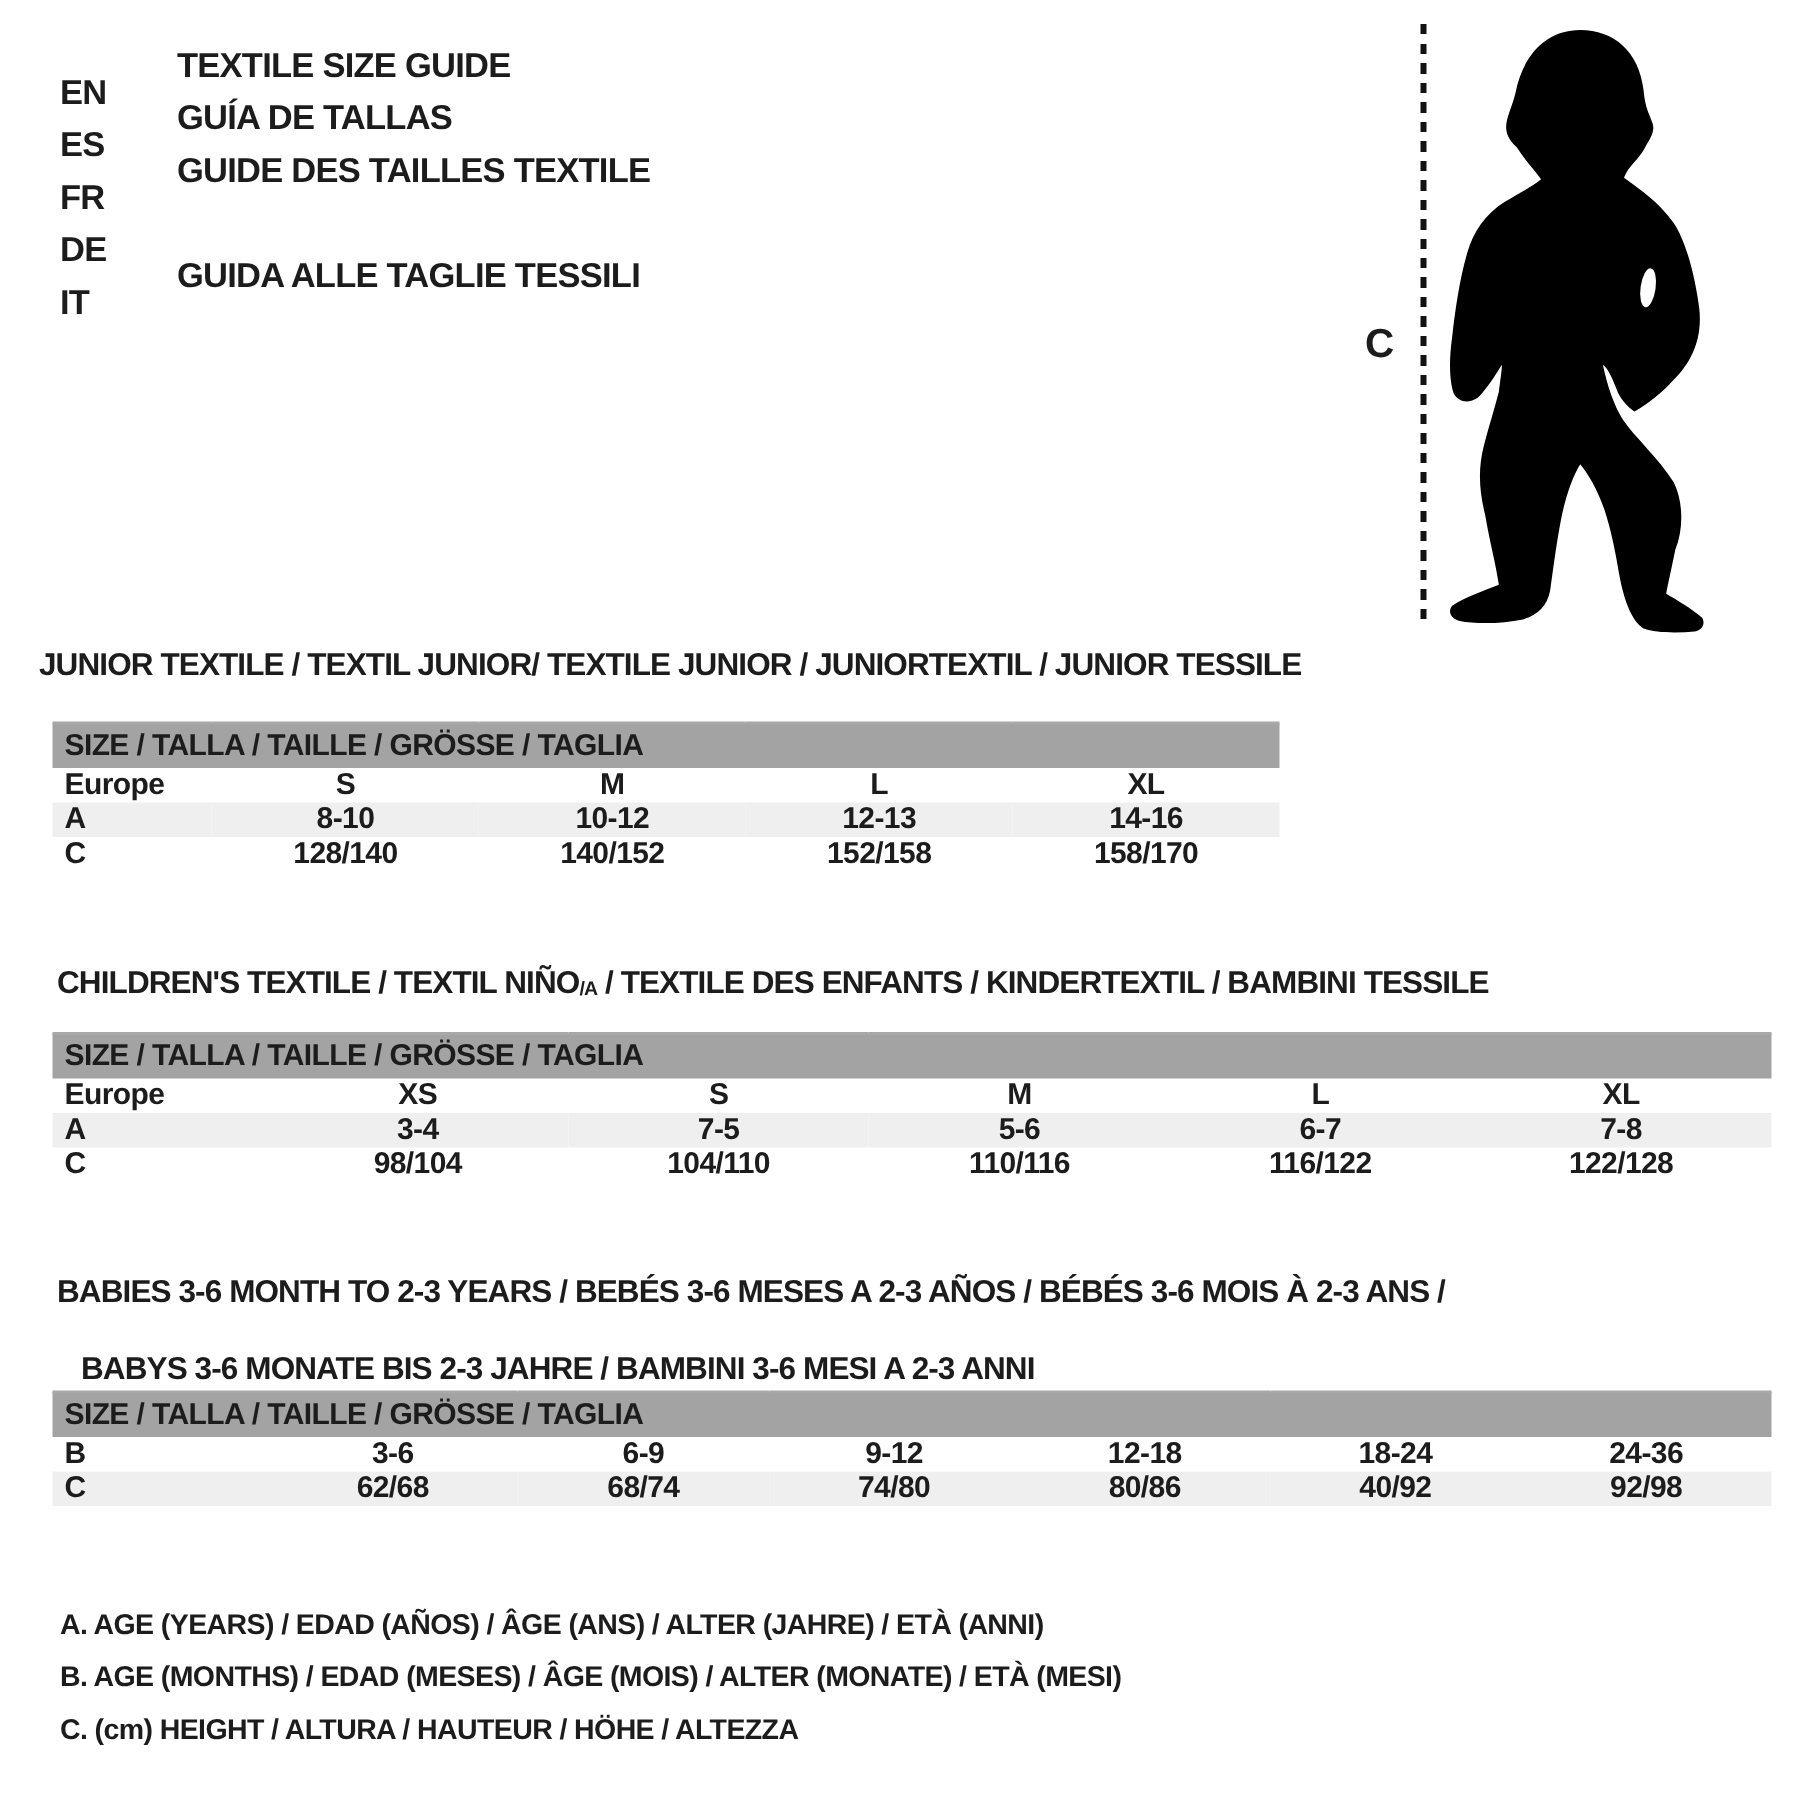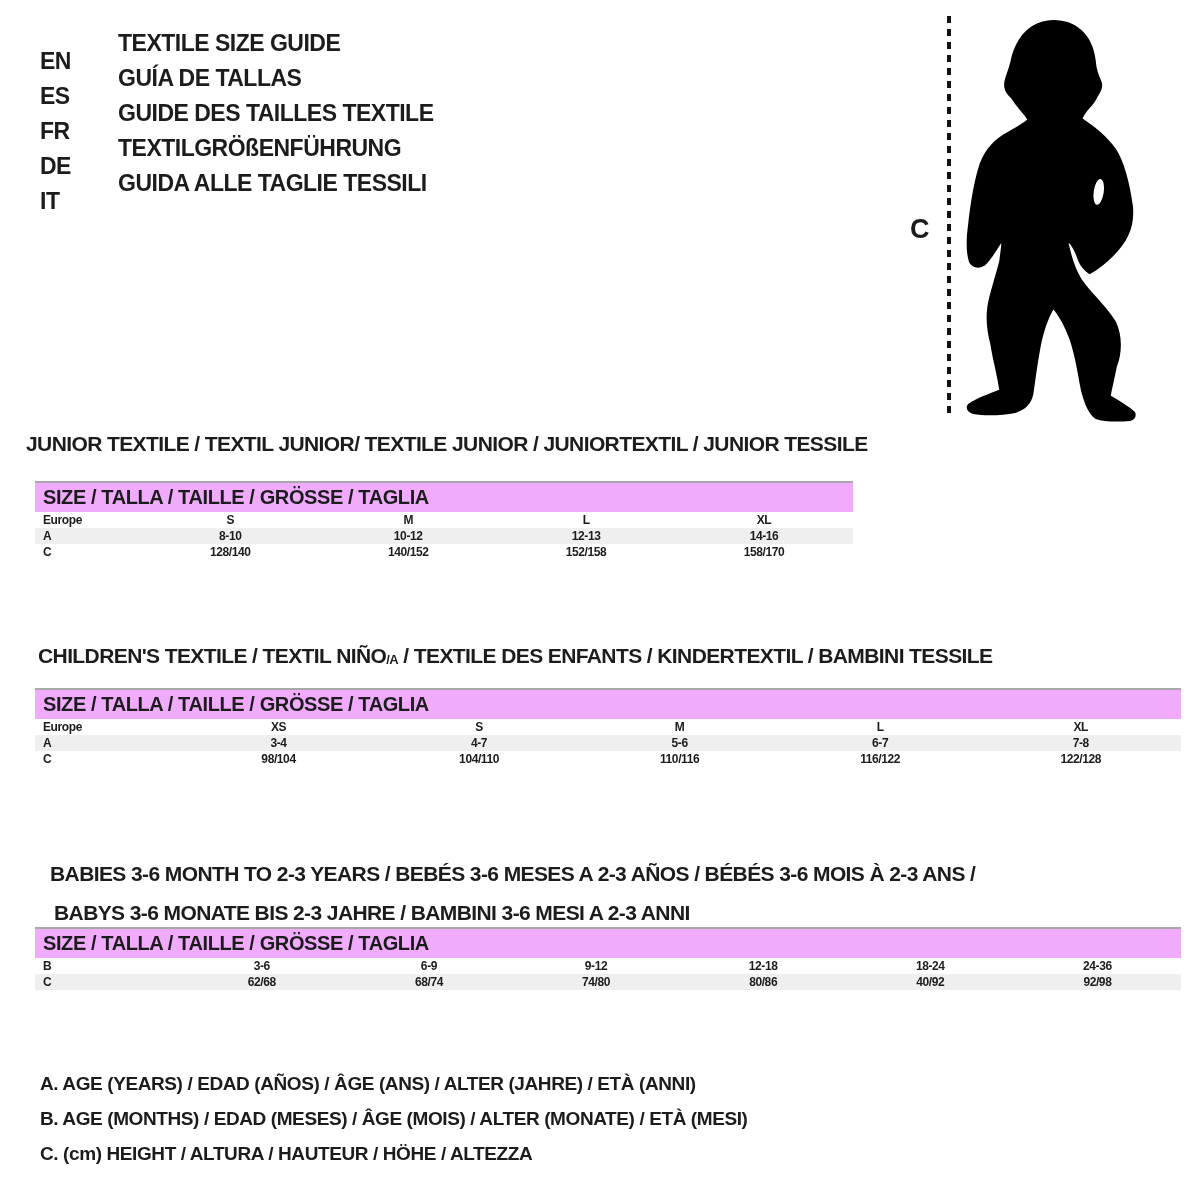--- a/index.html
+++ b/index.html
@@ -36,26 +36,26 @@
   .sec-title {
     font-size: 21px; font-weight: 700; letter-spacing: -0.6px; white-space: nowrap;
   }
   .sec-title .subletter {
     font-size: 13px; font-weight: 700; vertical-align: baseline; position: relative; top: 1px;
   }
 
   
   table.size-table { border-collapse: collapse; table-layout: fixed; }
   table.size-table td {
-    font-size: 12px; font-weight: 700; letter-spacing: -0.4px;
+    font-size: 20px; font-weight: 700; letter-spacing: -0.4px;
     height: 16px; text-align: center; padding: 0; vertical-align: middle;
   }
   table.size-table td.first { text-align: left; padding-left: 8px; }
   table.size-table tr.thead td {
-    background: #f0abfc; border-top: 2px solid #a8a8a8;
+    background: #a3a3a3; border-top: 2px solid #a8a8a8;
     text-align: left; padding-left: 8px; height: 29px; font-size: 20px;
   }
   table.size-table tr.stripe td { background: #efefef; }
 
   .t-junior   { left: 35px; top: 481px; width: 818px; }
   .t-children { left: 35px; top: 688px; width: 1146px; }
   .t-babies   { left: 35px; top: 927px; width: 1146px; }
 
   .title-junior   { left: 26px; top: 432px; }
   .title-children { left: 38px; top: 644px; }
@@ -80,21 +80,20 @@
   <div class="lang-row">
     <span class="lang-code">ES</span>
     <span class="lang-label">GUÍA DE TALLAS</span>
   </div>
   <div class="lang-row">
     <span class="lang-code">FR</span>
     <span class="lang-label">GUIDE DES TAILLES TEXTILE</span>
   </div>
   <div class="lang-row">
     <span class="lang-code">DE</span>
-    <span class="lang-label">TEXTILGRÖßENFÜHRUNG</span>
   </div>
   <div class="lang-row">
     <span class="lang-code">IT</span>
     <span class="lang-label">GUIDA ALLE TAGLIE TESSILI</span>
   </div>
 </div>
 
 <div class="abs dash-line"></div>
 <div class="abs c-label">C</div>
 <svg class="abs silhouette" width="178" height="402" viewBox="0 0 175 400" aria-hidden="true">
@@ -199,37 +198,37 @@
     <td class="first">Europe</td>
     <td>XS</td>
     <td>S</td>
     <td>M</td>
     <td>L</td>
     <td>XL</td>
   </tr>
   <tr class="stripe">
     <td class="first">A</td>
     <td>3-4</td>
-    <td>4-7</td>
+    <td>7-5</td>
     <td>5-6</td>
     <td>6-7</td>
     <td>7-8</td>
   </tr>
   <tr>
     <td class="first">C</td>
     <td>98/104</td>
     <td>104/110</td>
     <td>110/116</td>
     <td>116/122</td>
     <td>122/128</td>
   </tr>
 </tbody>
   </table>
 
-<h2 class="abs sec-title title-babies1" style="margin:12px">BABIES 3-6 MONTH TO 2-3 YEARS / BEBÉS 3-6 MESES A 2-3 AÑOS / BÉBÉS 3-6 MOIS À 2-3 ANS /</h2>
+<h2 class="abs sec-title title-babies1" style="margin:0">BABIES 3-6 MONTH TO 2-3 YEARS / BEBÉS 3-6 MESES A 2-3 AÑOS / BÉBÉS 3-6 MOIS À 2-3 ANS /</h2>
 <h2 class="abs sec-title title-babies2" style="margin:16px">BABYS 3-6 MONATE BIS 2-3 JAHRE / BAMBINI 3-6 MESI A 2-3 ANNI</h2>
 <table class="abs size-table t-babies">
   <colgroup>
     <col style="width:12.5%">
       <col style="width:14.58%">
       <col style="width:14.58%">
       <col style="width:14.58%">
       <col style="width:14.58%">
       <col style="width:14.58%">
       <col style="width:14.58%">

